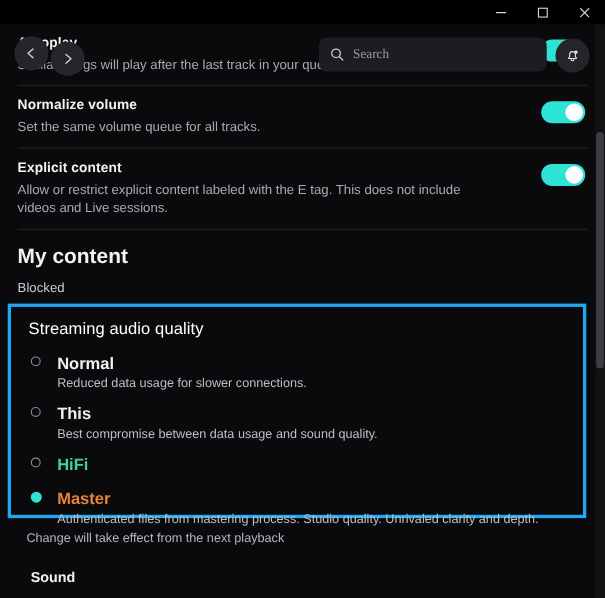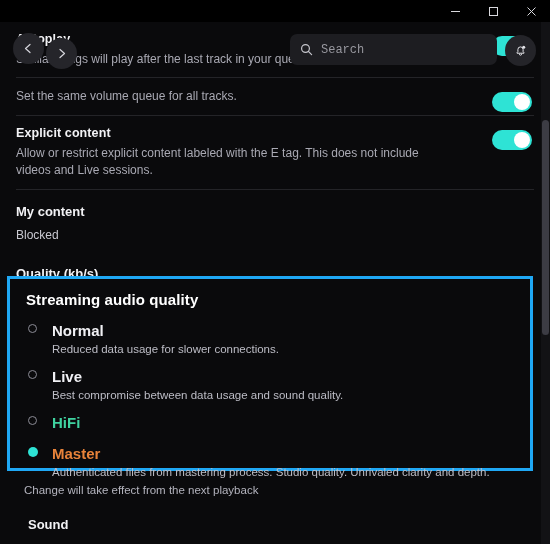--- a/index.html
+++ b/index.html
@@ -92,21 +92,21 @@
     top: 2px;
     right: 2px;
     width: 16px;
     height: 16px;
     border-radius: 50%;
     background: #ffffff;
   }
 
   
   .section-head {
-    font-size: 13px;
+    font-size: 19px;
     font-weight: bold;
     color: #f2f2f5;
     padding: 14px 16px 0 16px;
   }
   .sublink {
     font-size: 12px;
     color: #c9c9d1;
     padding: 9px 12px 0 16px;
   }
 
@@ -116,21 +116,21 @@
     left: 7px;
     top: 254px;
     width: 526px;
     height: 195px;
     border: 3px solid #1fa8f5;
     background: #0a0a0c;
     padding: 10px 14px 0 14px;
   }
   .panel-title {
     font-size: 15px;
-    font-weight: bold;
+    font-weight: normal;
     color: #ffffff;
     letter-spacing: .1px;
     margin: 2px 0 14px 2px;
   }
 
   .radio-row {
     position: relative;
     padding: 0 0 11px 28px;
   }
   .radio {
@@ -213,21 +213,21 @@
     z-index: 30;
   }
   .searchbar .sicon { color: #c6c6cd; display: flex; }
   .searchbar input {
     flex: 1;
     border: none;
     outline: none;
     background: transparent;
     color: #fca5a5;
     font-size: 12px;
-    font-family: Liberation Mono, monospace;
+    font-family: Liberation Serif, serif;
   }
   .searchbar input::placeholder { color: #98989f; }
 
   .bellbtn {
     position: absolute;
     left: 505px;
     top: 35px;
     width: 31px;
     height: 31px;
     border-radius: 50%;
@@ -289,20 +289,21 @@
     <div class="row">
       <div class="row-title">Autoplay</div>
       <div class="row-desc">Similar songs will play after the last track in your queue ends.</div>
       <div class="toggle">
         <div class="knob"></div>
       </div>
     </div>
     <div class="divider"></div>
 
     <div class="row">
+      <div class="row-title">Normalize volume</div>
       <div class="row-desc">Set the same volume queue for all tracks.</div>
       <div class="toggle">
         <div class="knob"></div>
       </div>
     </div>
     <div class="divider"></div>
 
     <div class="row">
       <div class="row-title">Explicit content</div>
       <div class="row-desc">Allow or restrict explicit content labeled with the E tag. This does not include videos and Live sessions.</div>
@@ -321,21 +322,21 @@
       <div class="panel-title">Streaming audio quality</div>
 
       <div class="radio-row">
         <div class="radio"></div>
         <div class="radio-label">Normal</div>
         <div class="radio-desc">Reduced data usage for slower connections.</div>
       </div>
 
       <div class="radio-row">
         <div class="radio"></div>
-        <div class="radio-label">Live</div>
+        <div class="radio-label">This</div>
         <div class="radio-desc">Best compromise between data usage and sound quality.</div>
       </div>
 
       <div class="radio-row">
         <div class="radio"></div>
         <div class="radio-label hifi">HiFi</div>
       </div>
 
       <div class="radio-row">
         <div class="radio on"></div>

